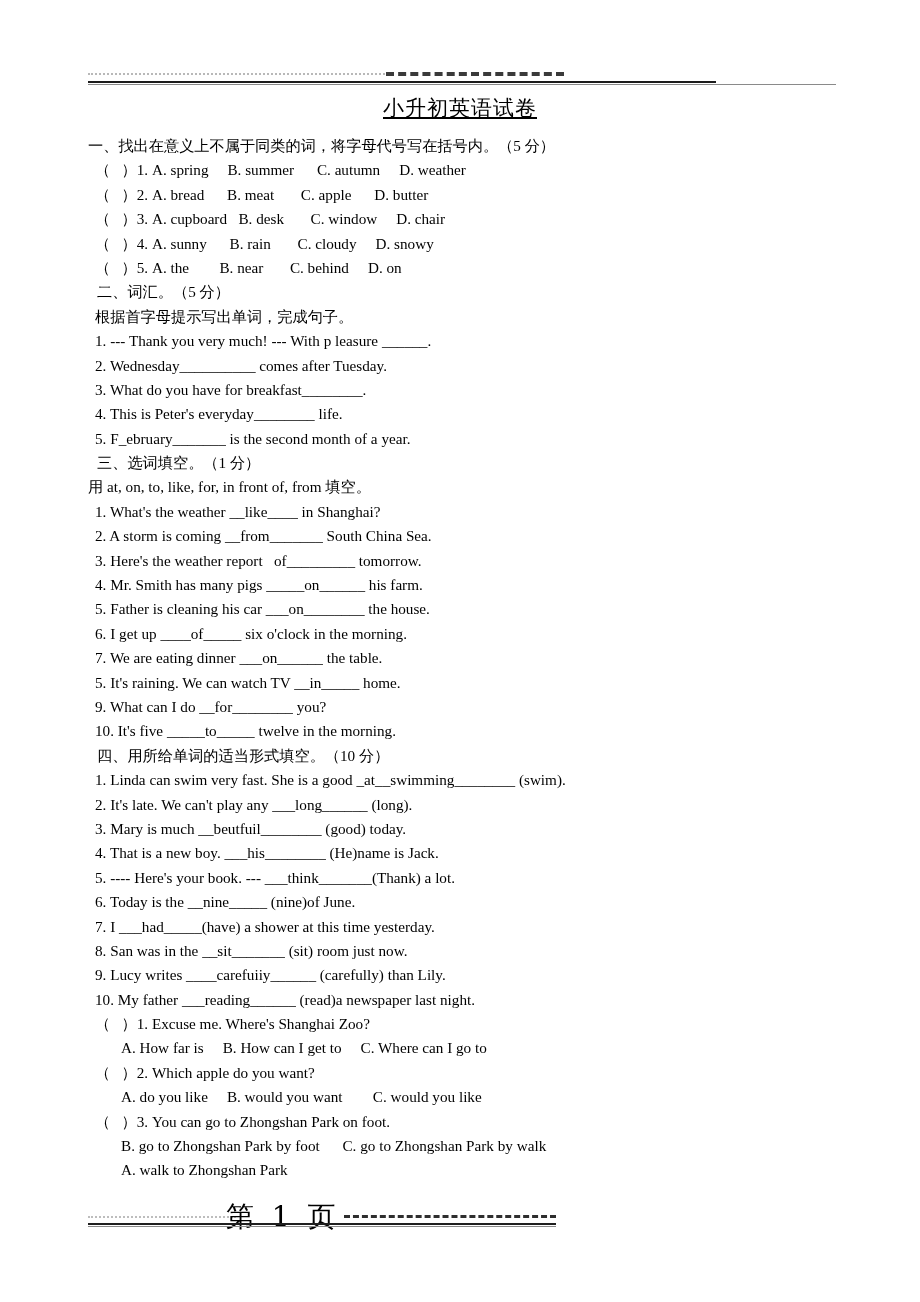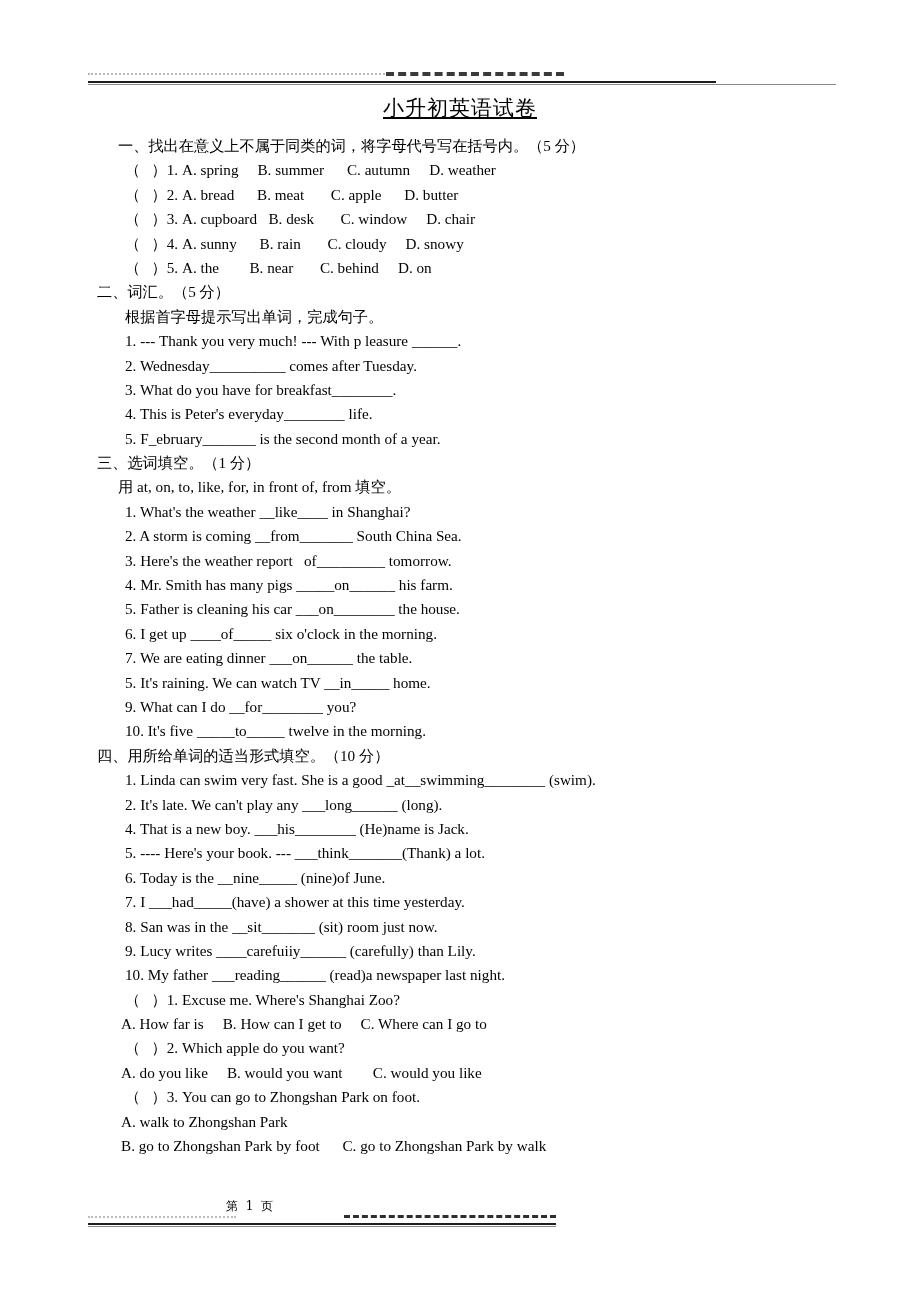--- a/index.html
+++ b/index.html
@@ -78,21 +78,20 @@
     position: absolute;
     left: 88px;
     top: 134px;
     width: 790px;
     font-size: 15.2px;
     line-height: 24.4px;
   }
   .line {
     white-space: pre;
     height: 24.4px;
-    margin-left: 30px;
   }
   .sec-head {
     white-space: pre;
     height: 24.4px;
     padding-left: 9px;
   }
   .opt-line {
     white-space: pre;
     height: 24.4px;
     padding-left: 33px;
@@ -111,21 +110,21 @@
     position: absolute;
     left: 0; top: 18px;
     width: 148px;
     height: 0;
     border-top: 2px dotted #bdbdbd;
   }
   .f-pageno {
     position: absolute;
     left: 138px;
     top: 0px;
-    font-size: 12px;
+    font-size: 28px;
     white-space: pre;
     font-family: "DejaVu Serif", "Liberation Serif", serif;
   }
   .f-rule-dashed {
     position: absolute;
     left: 256px; top: 17px;
     width: 212px;
     height: 0;
     border-top: 3px dashed #2e2e2e;
   }
@@ -184,35 +183,36 @@
     <div class="line indent1">5. Father is cleaning his car ___on________ the house.</div>
     <div class="line indent1">6. I get up ____of_____ six o'clock in the morning.</div>
     <div class="line indent1">7. We are eating dinner ___on______ the table.</div>
     <div class="line indent1">5. It's raining. We can watch TV __in_____ home.</div>
     <div class="line indent1">9. What can I do __for________ you?</div>
     <div class="line indent1">10. It's five _____to_____ twelve in the morning.</div>
 
     <div class="sec-head">四、用所给单词的适当形式填空。（10 分）</div>
     <div class="line indent1">1. Linda can swim very fast. She is a good _at__swimming________ (swim).</div>
     <div class="line indent1">2. It's late. We can't play any ___long______ (long).</div>
+    <div class="line indent1">3. Mary is much __beutfuil________ (good) today.</div>
     <div class="line indent1">4. That is a new boy. ___his________ (He)name is Jack.</div>
     <div class="line indent1">5. ---- Here's your book. --- ___think_______(Thank) a lot.</div>
     <div class="line indent1">6. Today is the __nine_____ (nine)of June.</div>
     <div class="line indent1">7. I ___had_____(have) a shower at this time yesterday.</div>
     <div class="line indent1">8. San was in the __sit_______ (sit) room just now.</div>
     <div class="line indent1">9. Lucy writes ____carefuiiy______ (carefully) than Lily.</div>
     <div class="line indent1">10. My father ___reading______ (read)a newspaper last night.</div>
 
     <div class="line indent1">（   ）1. Excuse me. Where's Shanghai Zoo?</div>
     <div class="opt-line">A. How far is     B. How can I get to     C. Where can I go to</div>
     <div class="line indent1">（   ）2. Which apple do you want?</div>
     <div class="opt-line">A. do you like     B. would you want        C. would you like</div>
     <div class="line indent1">（   ）3. You can go to Zhongshan Park on foot.</div>
+    <div class="opt-line">B. go to Zhongshan Park by foot      C. go to Zhongshan Park by walk</div>
     <div class="opt-line">A. walk to Zhongshan Park</div>
-    <div class="opt-line">B. go to Zhongshan Park by foot      C. go to Zhongshan Park by walk</div>
 
   </div>
 
   <div class="footer">
     <div class="f-rule-light"></div>
     <div class="f-pageno">第  1  页</div>
     <div class="f-rule-dashed"></div>
     <div class="f-rule-solid-thick"></div>
     <div class="f-rule-solid-thin"></div>
   </div>

